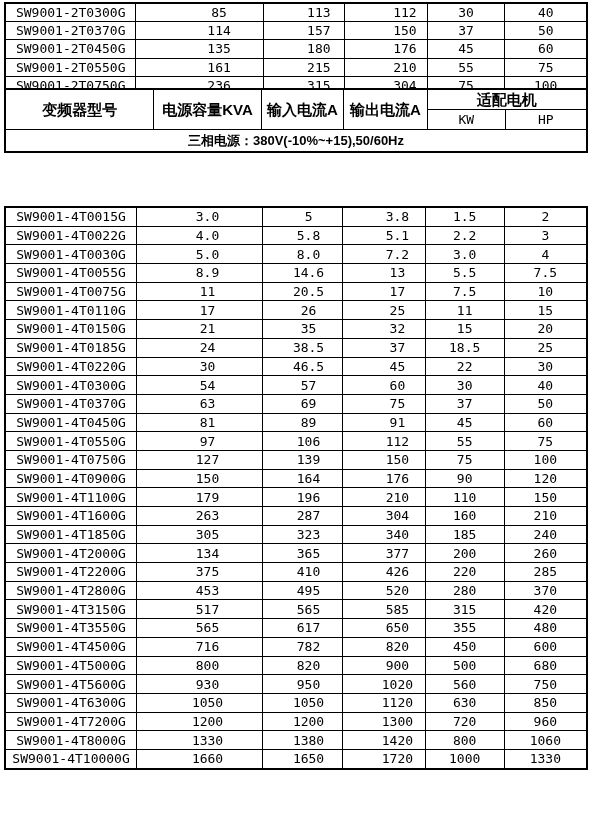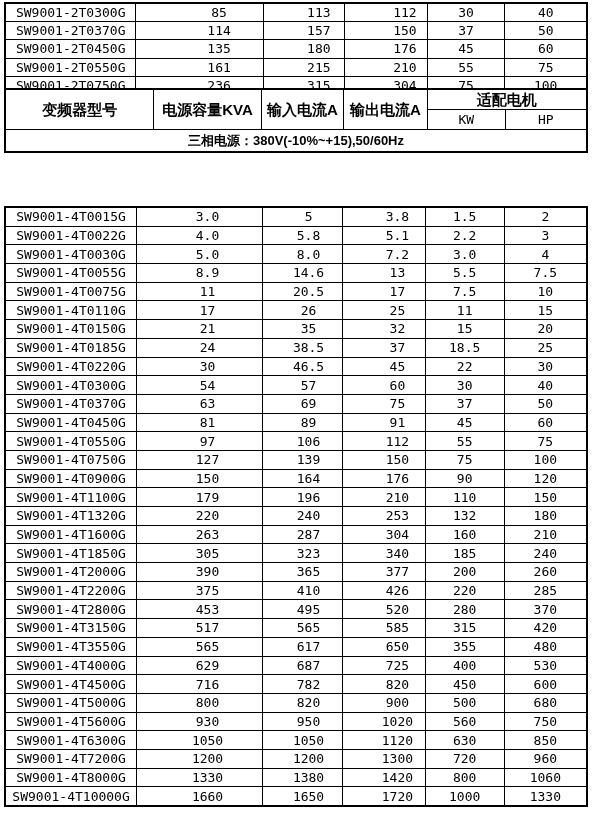--- a/index.html
+++ b/index.html
@@ -272,46 +272,38 @@
         </tr>
         <tr>
           <td class="model">SW9001-4T1100G</td>
           <td class="n2">179</td>
           <td class="n3">196</td>
           <td class="n4">210</td>
           <td class="n5">110</td>
           <td class="n6">150</td>
         </tr>
         <tr>
-          <td class="model">SW9001-4T1320G</td>
-          <td class="n2">220</td>
-          <td class="n3">240</td>
-          <td class="n4">253</td>
-          <td class="n5">132</td>
-          <td class="n6">180</td>
-        </tr>
-        <tr>
           <td class="model">SW9001-4T1600G</td>
           <td class="n2">263</td>
           <td class="n3">287</td>
           <td class="n4">304</td>
           <td class="n5">160</td>
           <td class="n6">210</td>
         </tr>
         <tr>
           <td class="model">SW9001-4T1850G</td>
           <td class="n2">305</td>
           <td class="n3">323</td>
           <td class="n4">340</td>
           <td class="n5">185</td>
           <td class="n6">240</td>
         </tr>
         <tr>
           <td class="model">SW9001-4T2000G</td>
-          <td class="n2">390</td>
+          <td class="n2">134</td>
           <td class="n3">365</td>
           <td class="n4">377</td>
           <td class="n5">200</td>
           <td class="n6">260</td>
         </tr>
         <tr>
           <td class="model">SW9001-4T2200G</td>
           <td class="n2">375</td>
           <td class="n3">410</td>
           <td class="n4">426</td>
@@ -336,28 +328,20 @@
         </tr>
         <tr>
           <td class="model">SW9001-4T3550G</td>
           <td class="n2">565</td>
           <td class="n3">617</td>
           <td class="n4">650</td>
           <td class="n5">355</td>
           <td class="n6">480</td>
         </tr>
         <tr>
-          <td class="model">SW9001-4T4000G</td>
-          <td class="n2">629</td>
-          <td class="n3">687</td>
-          <td class="n4">725</td>
-          <td class="n5">400</td>
-          <td class="n6">530</td>
-        </tr>
-        <tr>
           <td class="model">SW9001-4T4500G</td>
           <td class="n2">716</td>
           <td class="n3">782</td>
           <td class="n4">820</td>
           <td class="n5">450</td>
           <td class="n6">600</td>
         </tr>
         <tr>
           <td class="model">SW9001-4T5000G</td>
           <td class="n2">800</td>

